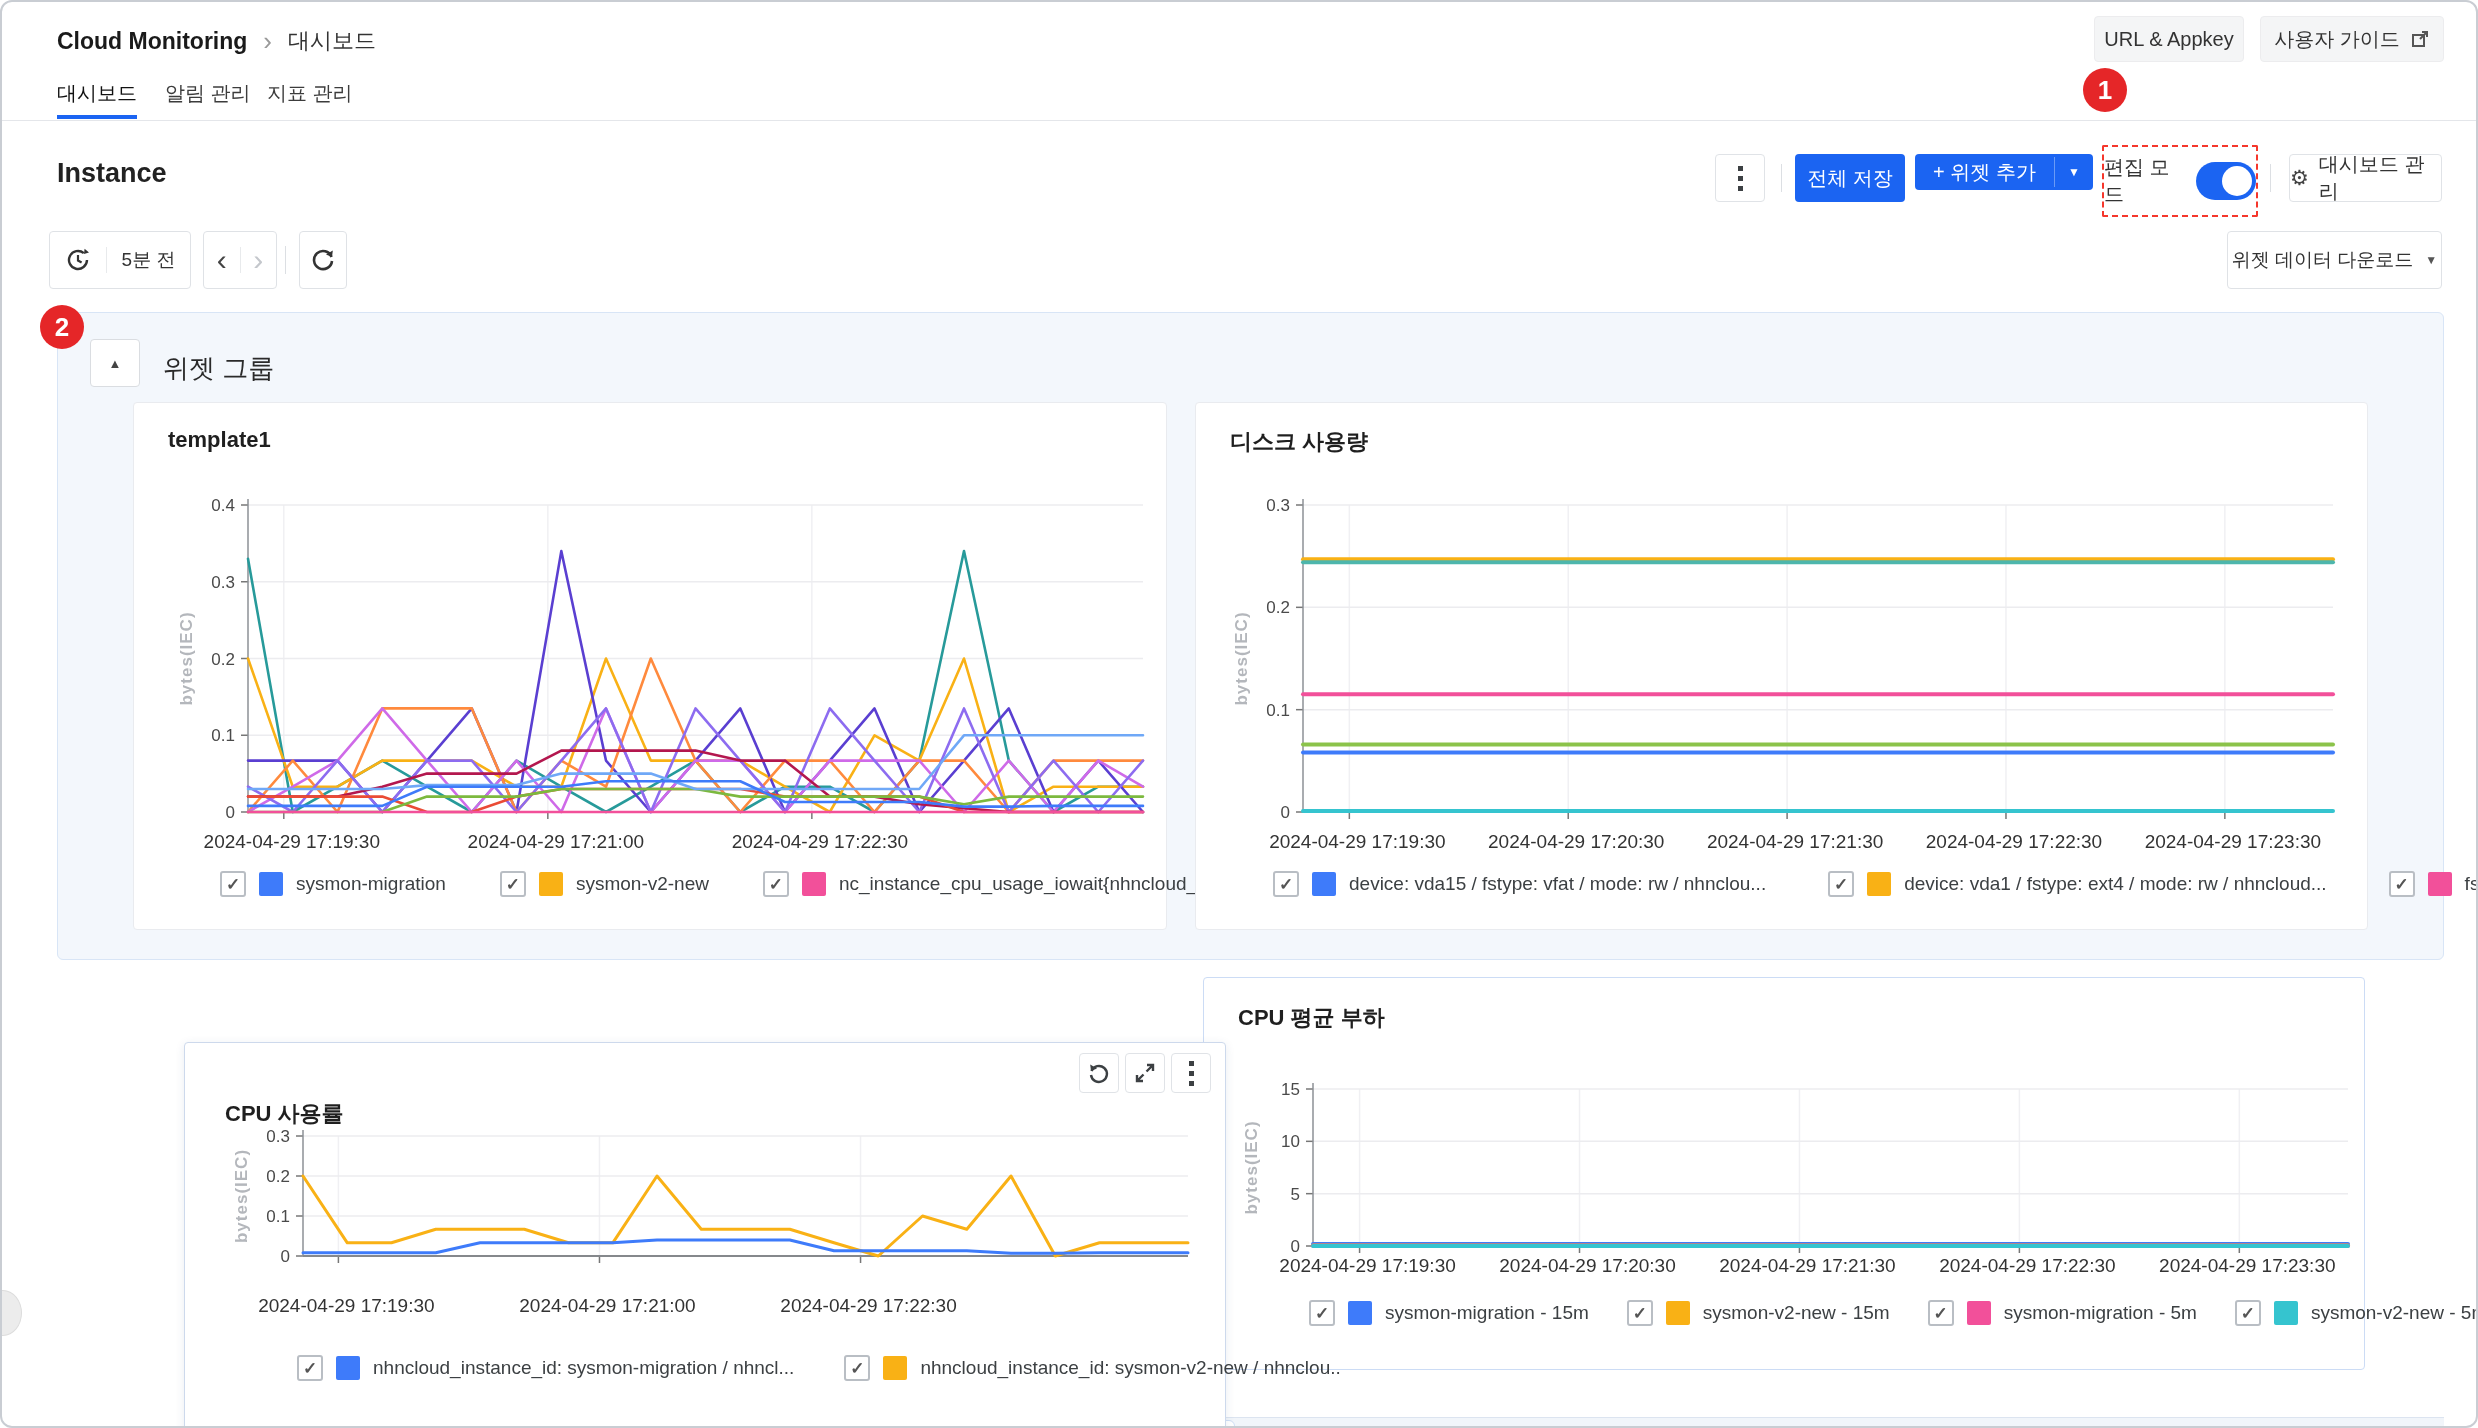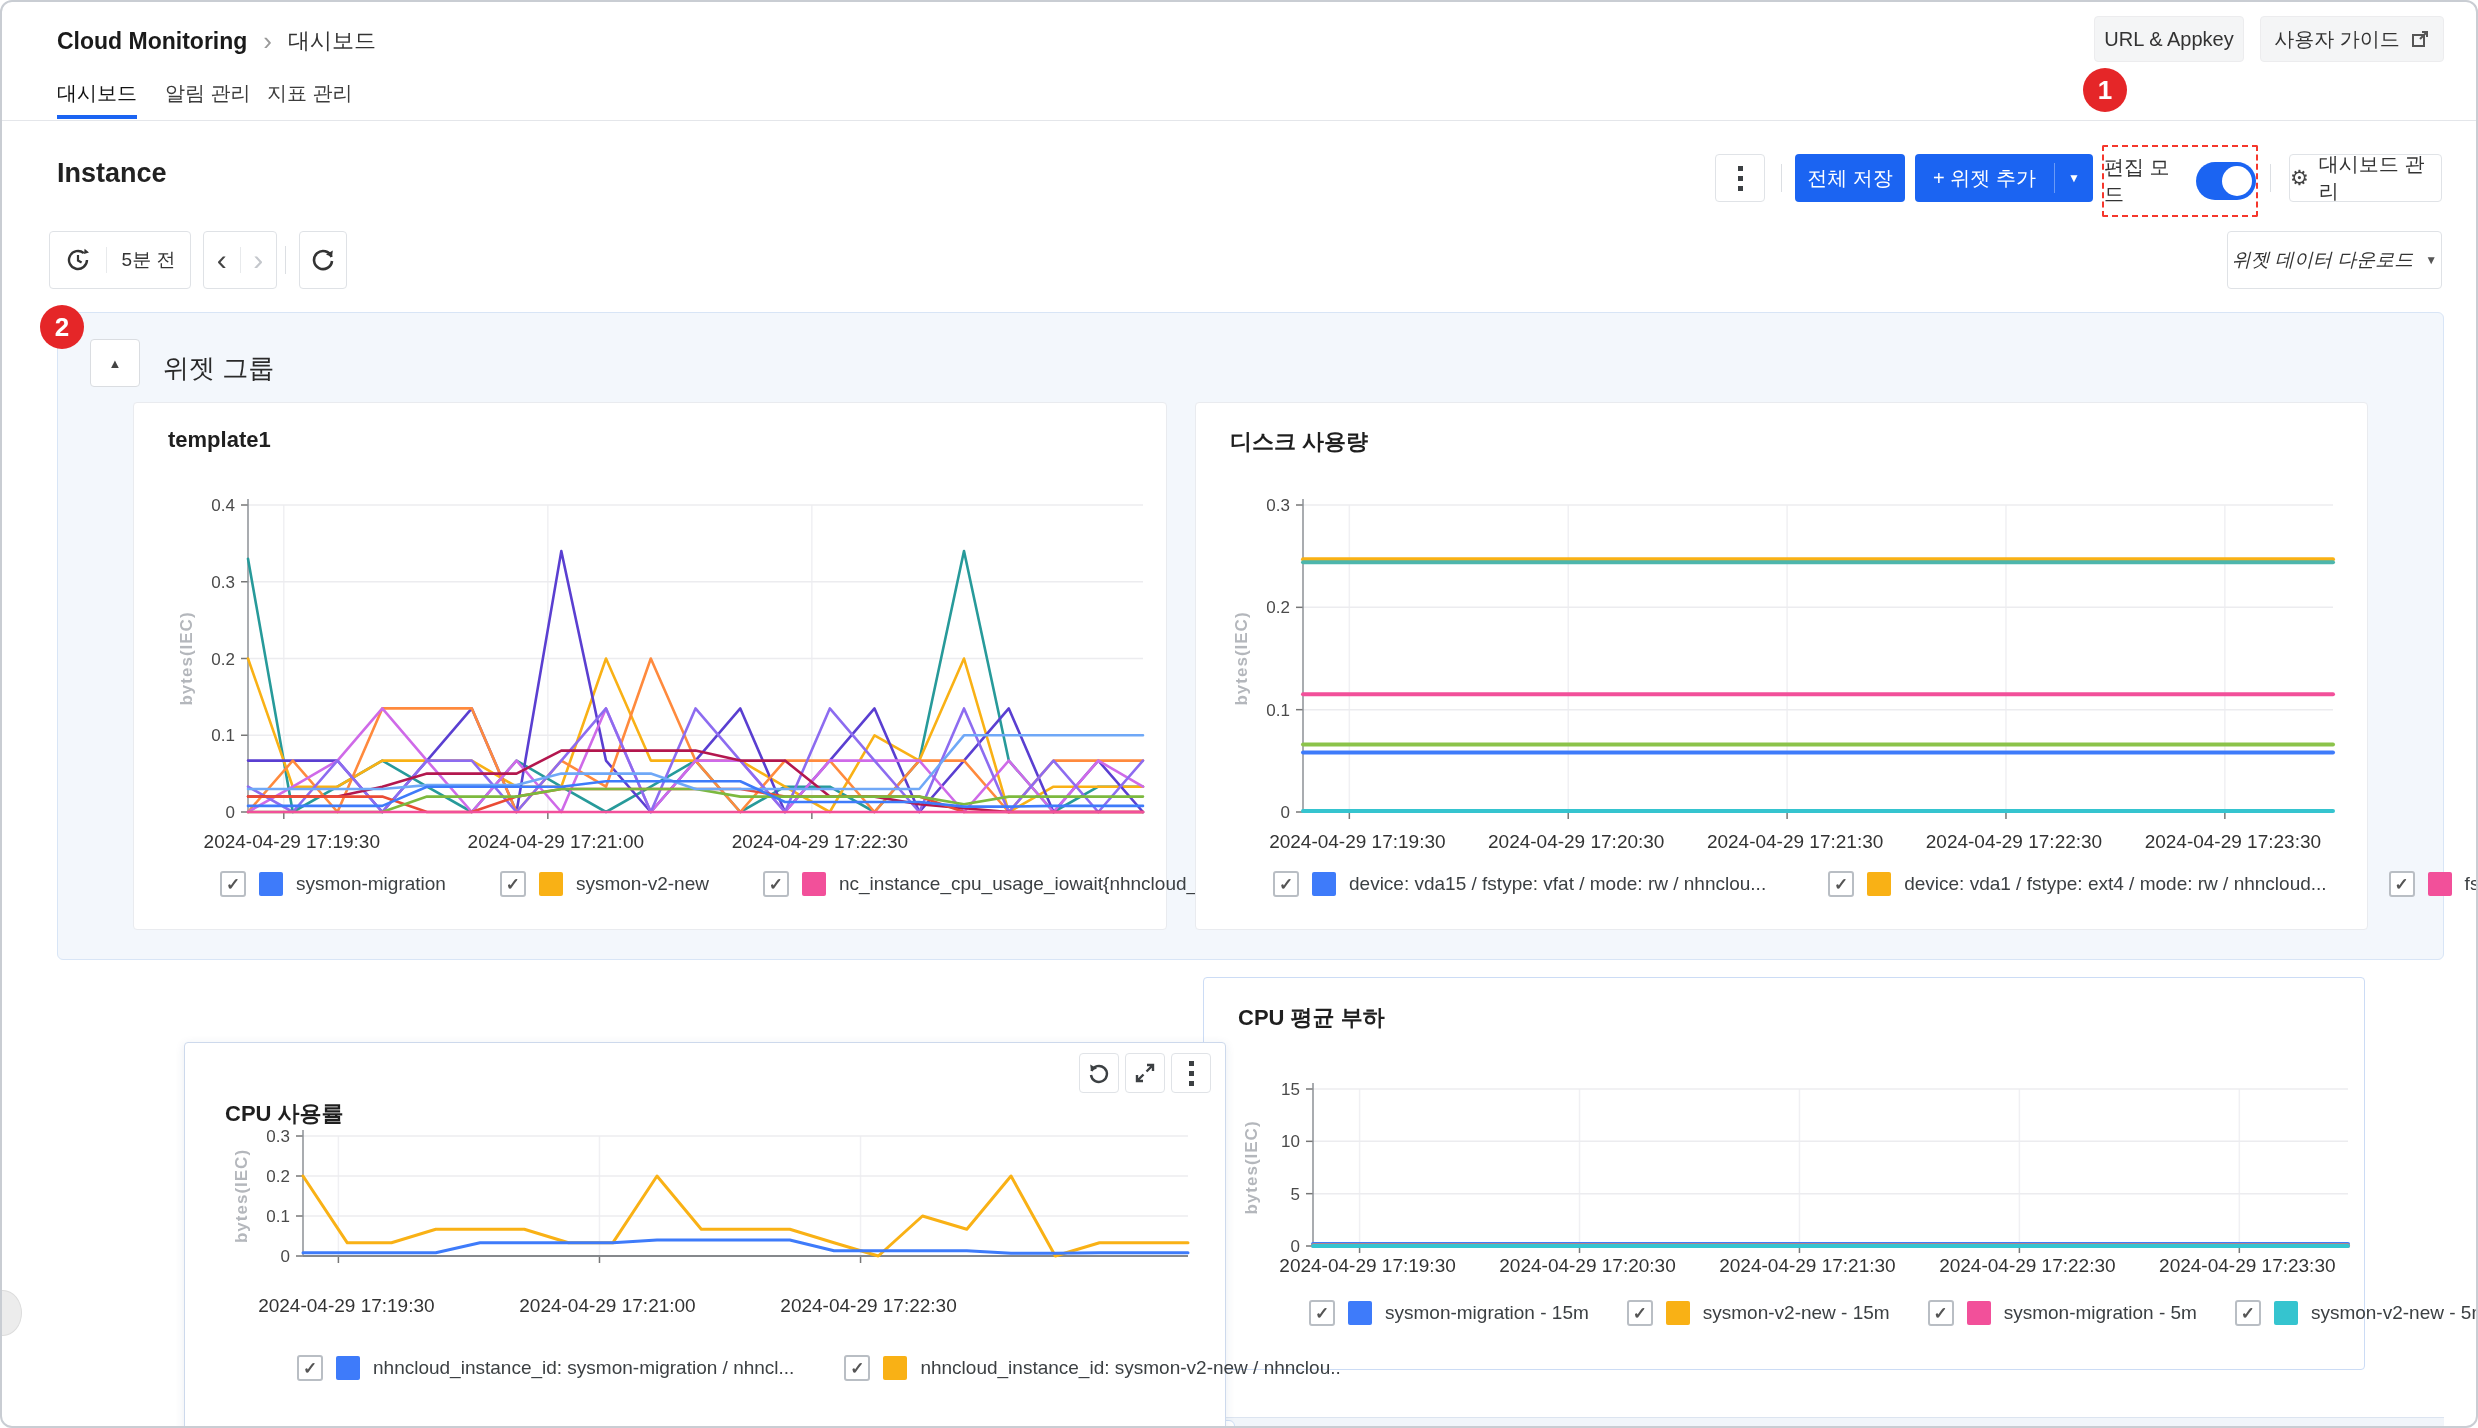--- a/index.html
+++ b/index.html
@@ -53,21 +53,21 @@
   #refresh-group { left:47px; width:142px; }
   #refresh-group .cell { display:flex; align-items:center; justify-content:center; height:100%; }
   .cell-icon { width:56px; }
   .cell-div { width:1px; height:26px; background:#e8eaec; }
   .cell-text { flex:1; font-size:19px; color:#333; justify-content:center; }
   #pager { left:201px; width:74px; }
   #pager .cell { width:36px; height:100%; display:flex; align-items:center; justify-content:center; font-size:30px; }
   #pager .prev { color:#444; }
   #pager .next { color:#c4c7cc; }
   #refresh-single { left:297px; width:48px; justify-content:center; }
-  #btn-download { left:2225px; width:215px; justify-content:center; gap:12px; font-size:19px; color:#333;font-style:italic; }
+  #btn-download { left:2225px; width:215px; justify-content:center; gap:12px; font-size:19px; color:#333; }
 
   
   .panel { position:absolute; left:55px; top:310px; width:2387px; height:648px;
            background:#f3f7fc; border:1px solid #d8e5f6; border-radius:6px; }
   .collapse-btn { position:absolute; left:32px; top:26px; width:50px; height:48px; background:#fff;
                   border:1px solid #dadde1; border-radius:4px; display:flex; align-items:center;
                   justify-content:center; font-size:13px; color:#444; cursor:pointer; }
   .panel-title { position:absolute; left:105px; top:38px; font-size:26px; color:#2a2a2a; }
 
   
@@ -140,21 +140,21 @@
     <span class="dots">
         <i></i>
         <i></i>
         <i></i>
       </span>
   </div>
   <div class="vdiv" style="left:1779px; top:162px; height:28px;"></div>
   <div class="btn-blue" style="left:1793px; top:152px; width:110px; height:48px;">
     <span>전체 저장</span>
   </div>
-  <div class="btn-blue" style="left:1913px; top:152px; width:178px; height:48px; gap:0; padding:0;">
+  <div class="btn-blue" style="left:1913px; top:152px; width:178px; height:36px; gap:0; padding:0;">
     <span style="flex:1; text-align:center;">+ 위젯 추가</span>
     <span class="split-divider"></span>
     <span style="width:38px; display:flex; align-items:center; justify-content:center;">
       <span class="caret">▼</span>
     </span>
   </div>
 
   <div class="edit-highlight">
     <span class="edit-label">편집 모드</span>
     <span class="toggle">

